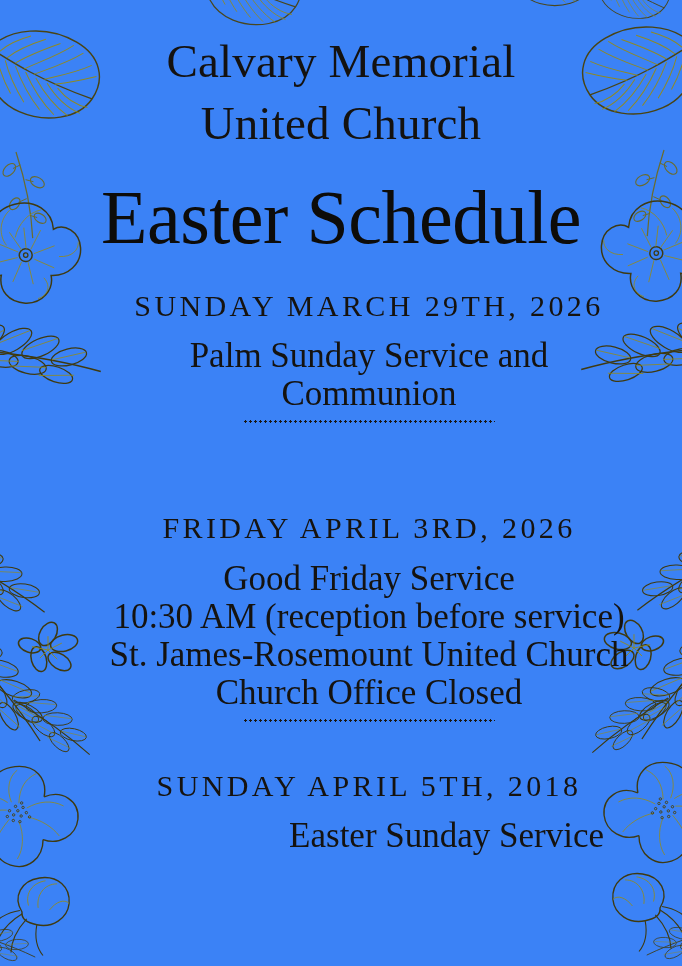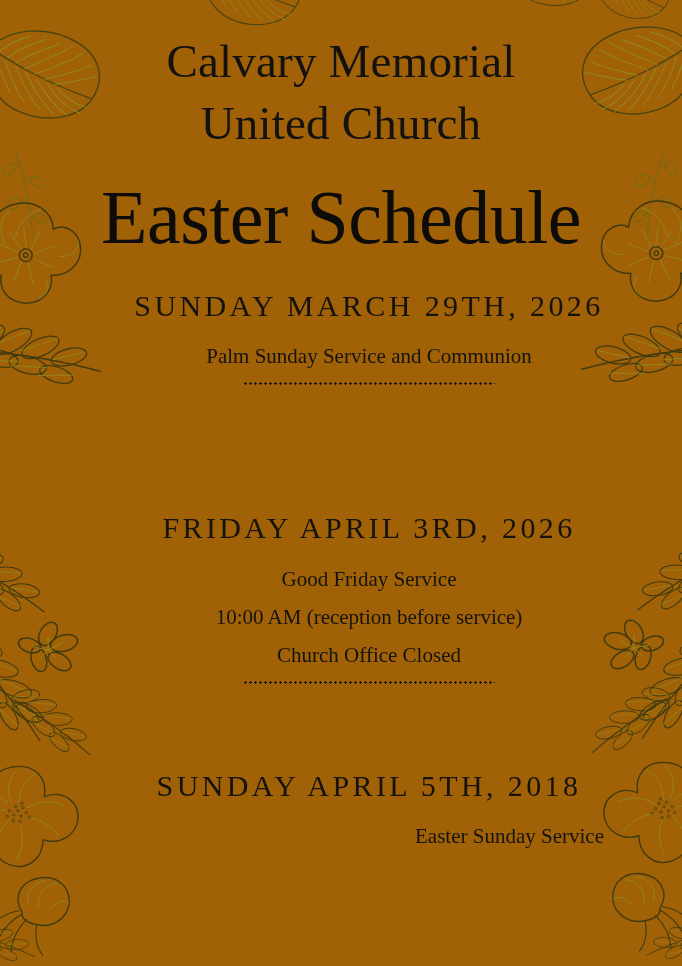--- a/index.html
+++ b/index.html
@@ -5,21 +5,21 @@
 <style>
   html, body {
     margin: 0;
     padding: 0;
     background: #ffffff;
   }
   #poster {
     position: relative;
     width: 682px;
     height: 966px;
-    background: #a16207;
+    background: #3b82f6;
     overflow: hidden;
     font-family: "Liberation Serif", "DejaVu Serif", serif;
     color: #141210;
   }
 
   
   #decor {
     position: absolute;
     inset: 0;
     width: 682px;
@@ -70,21 +70,21 @@
   }
   .date-heading {
     font-size: 30px;
     line-height: 40px;
     letter-spacing: 3.4px;
     font-weight: 400;
     color: #16130f;
     white-space: nowrap;
   }
   .detail-line {
-    font-size: 21px;
+    font-size: 35px;
     line-height: 38px;
     font-weight: 400;
     color: #151310;
   }
   .detail-wrap {
     width: 470px;
     margin: 0 auto;
   }
   .divider {
     width: 252px;
@@ -338,21 +338,22 @@
       <div class="detail-wrap" style="margin-top:11px;">
         <div class="detail-line">Palm Sunday Service and Communion</div>
       </div>
       <div class="divider"></div>
     </div>
 
     <div class="section" style="top:508px;">
       <div class="date-heading">FRIDAY APRIL 3RD, 2026</div>
       <div class="detail-wrap" style="width:520px;margin-top:12px;">
         <div class="detail-line">Good Friday Service</div>
-        <div class="detail-line">10:00 AM (reception before service)</div>
+        <div class="detail-line">10:30 AM (reception before service)</div>
+        <div class="detail-line">St. James-Rosemount United Church</div>
         <div class="detail-line">Church Office Closed</div>
       </div>
       <div class="divider"></div>
     </div>
 
     <div class="section" style="top:766px;">
       <div class="date-heading">SUNDAY APRIL 5TH, 2018</div>
       <div class="detail-wrap" style="margin-top:11px;text-align:right;">
         <div class="detail-line">Easter Sunday Service</div>
       </div>

